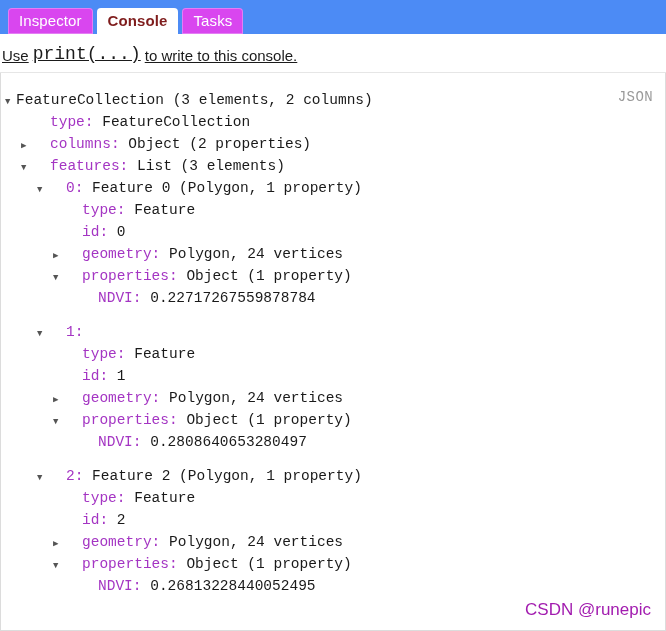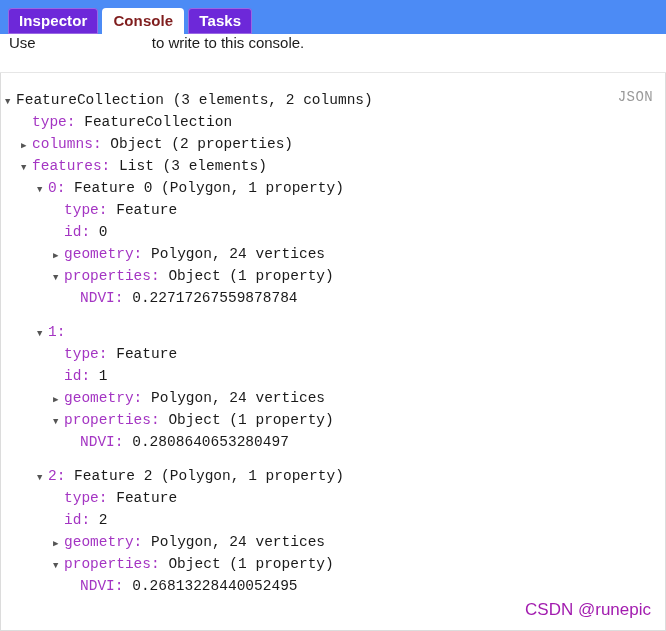--- a/index.html
+++ b/index.html
@@ -35,48 +35,49 @@
     box-sizing: border-box;
     flex: 0 0 auto;
   }
   .tab {
     height: 26px;
     line-height: 26px;
     padding: 0 11px;
     margin-right: 4px;
     font-size: 15px;
     color: #ffffff;
-    background: #6d28d9;
+    background: #d946ef;
     border-radius: 4px 4px 0 0;
     white-space: nowrap;
-    font-weight: bold;
+    font-weight: normal;
     letter-spacing: 0.1px;
     cursor: pointer;
     user-select: none;
     box-shadow: inset 0 0 0 1px rgba(255,255,255,0.30);
   }
   .tab.active {
     background: #ffffff;
     color: #7f1d1d;
     font-weight: bold;
     box-shadow: none;
   }
 
   
   .hint {
     flex: 0 0 auto;
     height: 30px;
     display: flex;
-    align-items: flex-start;
-    padding: 0 9px;
+    align-items: flex-end;
+    padding: 0 2px;
     font-size: 15px;
     color: #1b1b1b;
     background: #ffffff;
     box-sizing: border-box;
     white-space: nowrap;
+    text-decoration: underline;
   }
   .hint .mono {
     font-family: "Liberation Mono", monospace;
     font-size: 18px;
     color: #1b1b1b;
     margin-top: 44px;
   }
   .hint .sp { display: inline-block; width: 4px; }
 
   .divider {
@@ -134,20 +135,21 @@
     color: #555555;
     font-size: 9px;
     line-height: 22px;
     user-select: none;
     cursor: pointer;
   }
   .twisty.none { cursor: default; }
 
   .key {
     color: #a435c3;
+    margin-left: 18px;
   }
   .val {
     color: #1a1a1a;
   }
 
   
   .watermark {
     position: absolute;
     right: 14px;
     bottom: 10px;

